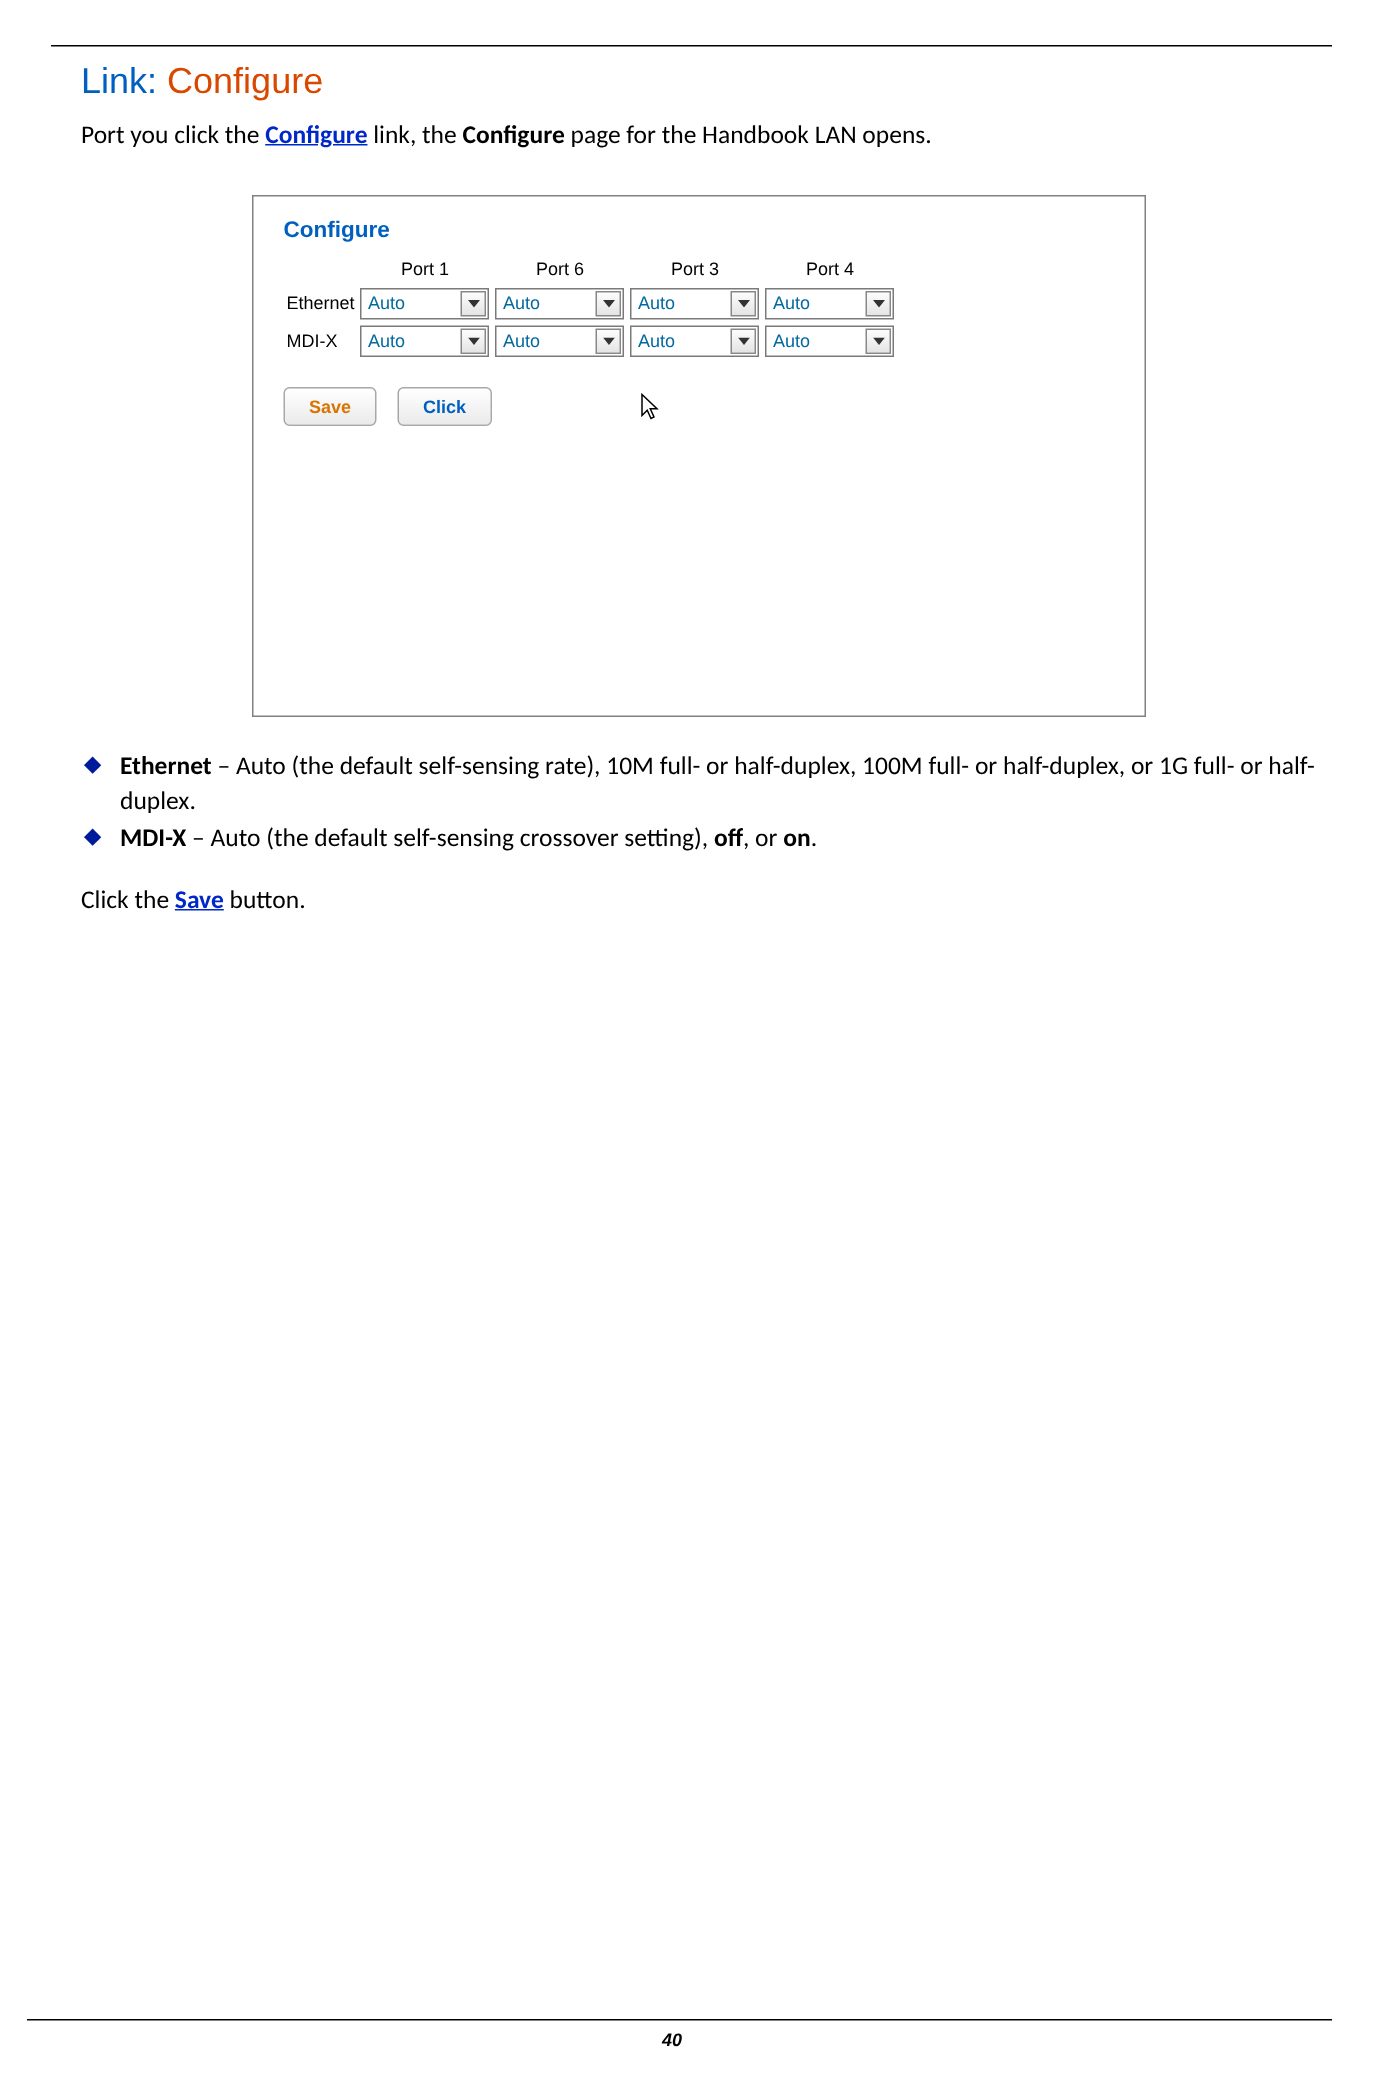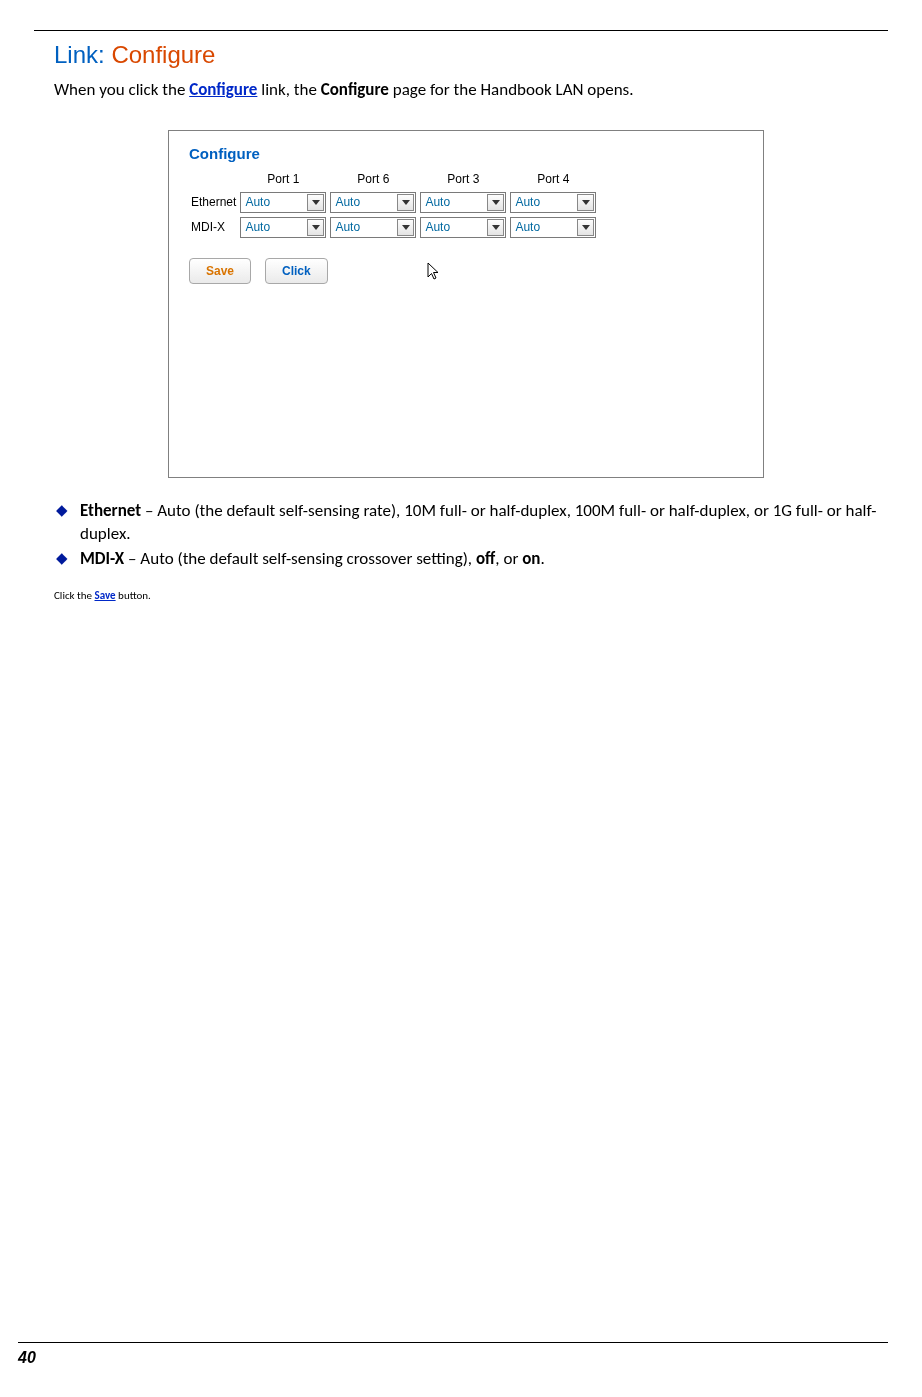--- a/index.html
+++ b/index.html
@@ -24,38 +24,38 @@
   .btn-row { margin-top: 18px; display: flex; gap: 14px; align-items: center; position: relative; }
   .btn { display: inline-flex; align-items: center; justify-content: center; height: 26px; padding: 0 16px; border: 1px solid #a8a8a8; border-radius: 4px; background: linear-gradient(#ffffff, #eaeaea); font-family: Arial, sans-serif; font-size: 12px; font-weight: bold; cursor: pointer; }
   .btn.save { color: #d97400; }
   .btn.cancel { color: #0060c0; }
   .cursor-icon { position: absolute; left: 238px; top: 4px; }
   .para-after { font-size: 17px; margin-top: 2px; }
   .bullets { margin: 6px 0 0 0; list-style: none; }
   .bullets li { position: relative; padding-left: 26px; font-size: 17px; line-height: 1.35; margin-bottom: 2px; }
   .bullets li::before { content: "◆"; position: absolute; left: 2px; top: 0; color: #001a9c; font-size: 15px; }
   .save-link { color: #0028c8; font-weight: bold; text-decoration: underline; cursor: pointer; }
-  .click-save { font-size: 11px; margin-top: 18px; }
+  .click-save { font-size: 17px; margin-top: 18px; }
   .footer { position: absolute; left: 0; bottom: 30px; width: 100%; padding: 0 44px 0 18px; }
   .hr-bot { border: none; border-top: 1.5px solid #000; margin-bottom: 6px; margin-left: 0; margin-right: -10px; }
-  .page-number { font-weight: bold; font-style: italic; font-size: 16px; font-family: Arial, sans-serif; }
+  .page-number { font-weight: bold; font-style: italic; font-size: 12px; font-family: Arial, sans-serif; text-align: center; }
   b { font-weight: bold; }
 </style>
 </head>
 <body>
 
 <div class="page">
   <hr class="hr-top">
 
   <h2 class="section-title">
     <span class="prefix">Link: </span><span class="suffix">Configure</span>
   </h2>
 
   <p class="body-text">
-    <span>When you click the </span><span class="configure-link">Configure</span><span> link, the </span><b>Configure</b><span> page for the Handbook LAN opens.</span>
+    <span>Port you click the </span><span class="configure-link">Configure</span><span> link, the </span><b>Configure</b><span> page for the Handbook LAN opens.</span>
   </p>
 
   <div class="screenshot">
     <div class="shot-title">Configure</div>
     <table class="shot-table">
       <tbody>
           <tr>
         <th></th>
         <th>Port 1</th>
         <th>Port 6</th>

